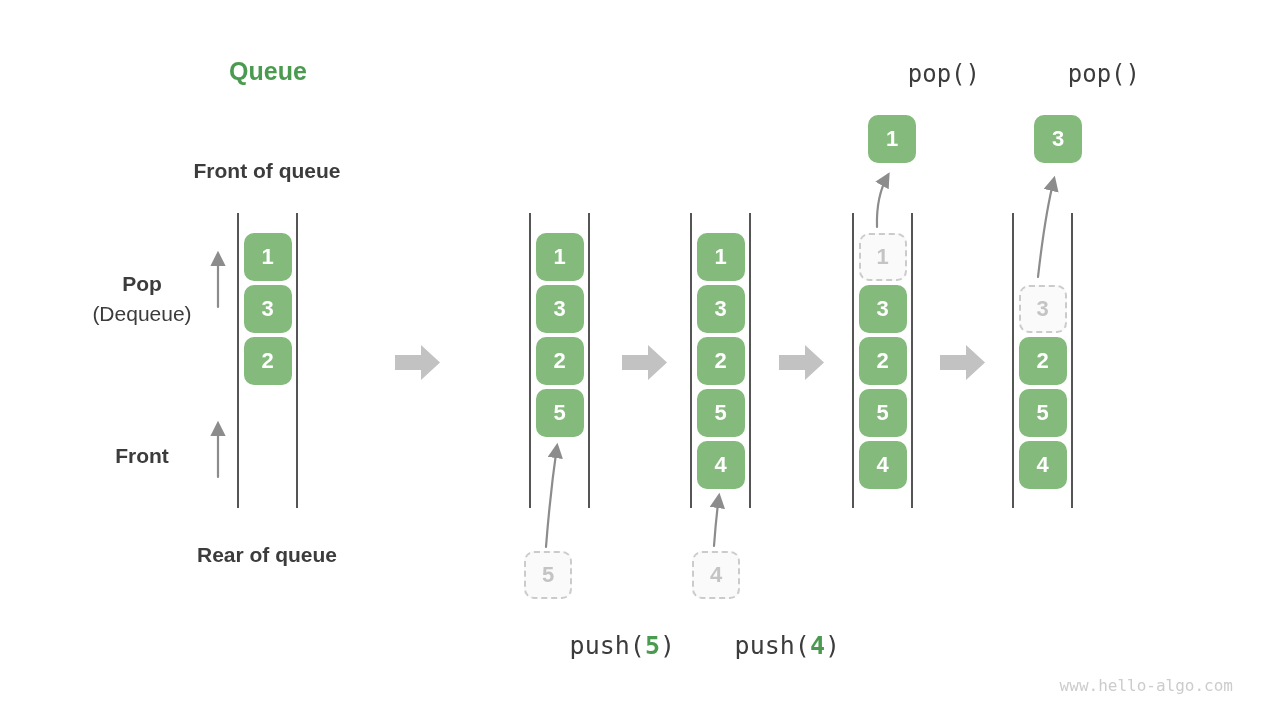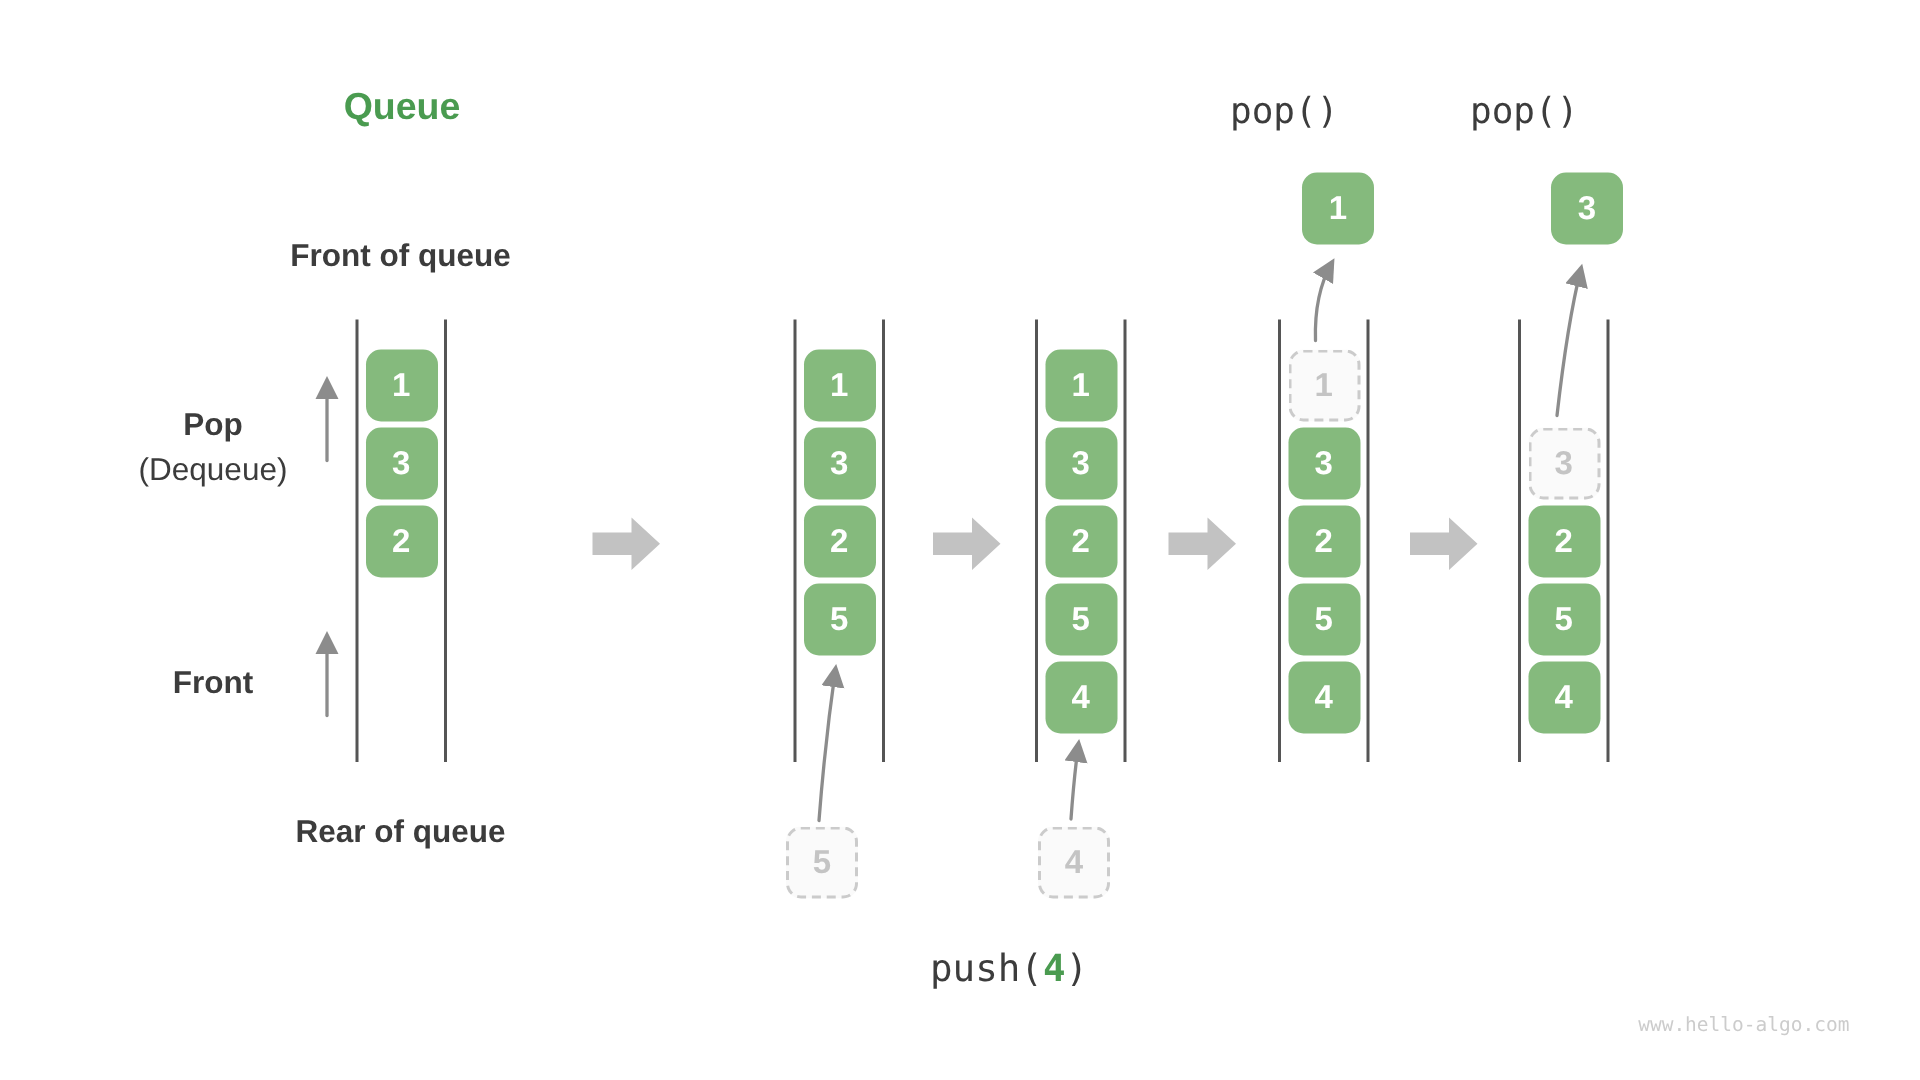--- a/index.html
+++ b/index.html
@@ -38,30 +38,30 @@
   }
   .cell.solid{background:var(--green_box);color:var(--cell_text);line-height:48px;}
   .cell.ghost{
     background:var(--ghost_bg);border:2px dashed var(--ghost_border);
     color:var(--ghost_text);line-height:44px;
   }
   .cell.free{position:absolute;transform:none;left:auto;}
 
   .code{
     position:absolute;font-family:"DejaVu Sans Mono","Liberation Mono",monospace;
-    color:var(--text_dark);text-align:left;
+    color:var(--text_dark);text-align:right;
   }
   .pop-call{width:160px;top:60px;font-size:24px;}
   .push-call{width:220px;top:631px;font-size:25px;}
   .push-call .arg{color:var(--green_accent);font-weight:bold;}
 
   .watermark{
     position:absolute;right:47px;top:676px;
     font-family:"DejaVu Sans Mono","Liberation Mono",monospace;
-    font-size:13px;color:var(--watermark);
+    font-size:16px;color:var(--watermark);
   }
 </style>
 </head>
 <body>
 
 <div class="stage">
 
   <svg class="overlay" width="1280" height="720" viewBox="0 0 1280 720">
     <defs>
       <marker id="ah" markerWidth="9" markerHeight="9" refX="5.5" refY="3.5" orient="auto">
@@ -130,16 +130,17 @@
     </div>
 
   <div class="code pop-call" style="left:820px;">pop()</div>
   <div class="code pop-call" style="left:980px;">pop()</div>
   <div class="cell solid free" style="left:868px;top:115px;">1</div>
   <div class="cell solid free" style="left:1034px;top:115px;">3</div>
 
   <div class="cell ghost free" style="left:524px;top:551px;">5</div>
   <div class="cell ghost free" style="left:692px;top:551px;">4</div>
 
+  <div class="code push-call" style="left:455px;"><span>push(</span><span class="arg">5</span><span>)</span></div>
   <div class="code push-call" style="left:620px;"><span>push(</span><span class="arg">4</span><span>)</span></div>
 
   <div class="watermark">www.hello-algo.com</div>
 </div>
 
 </body></html>

